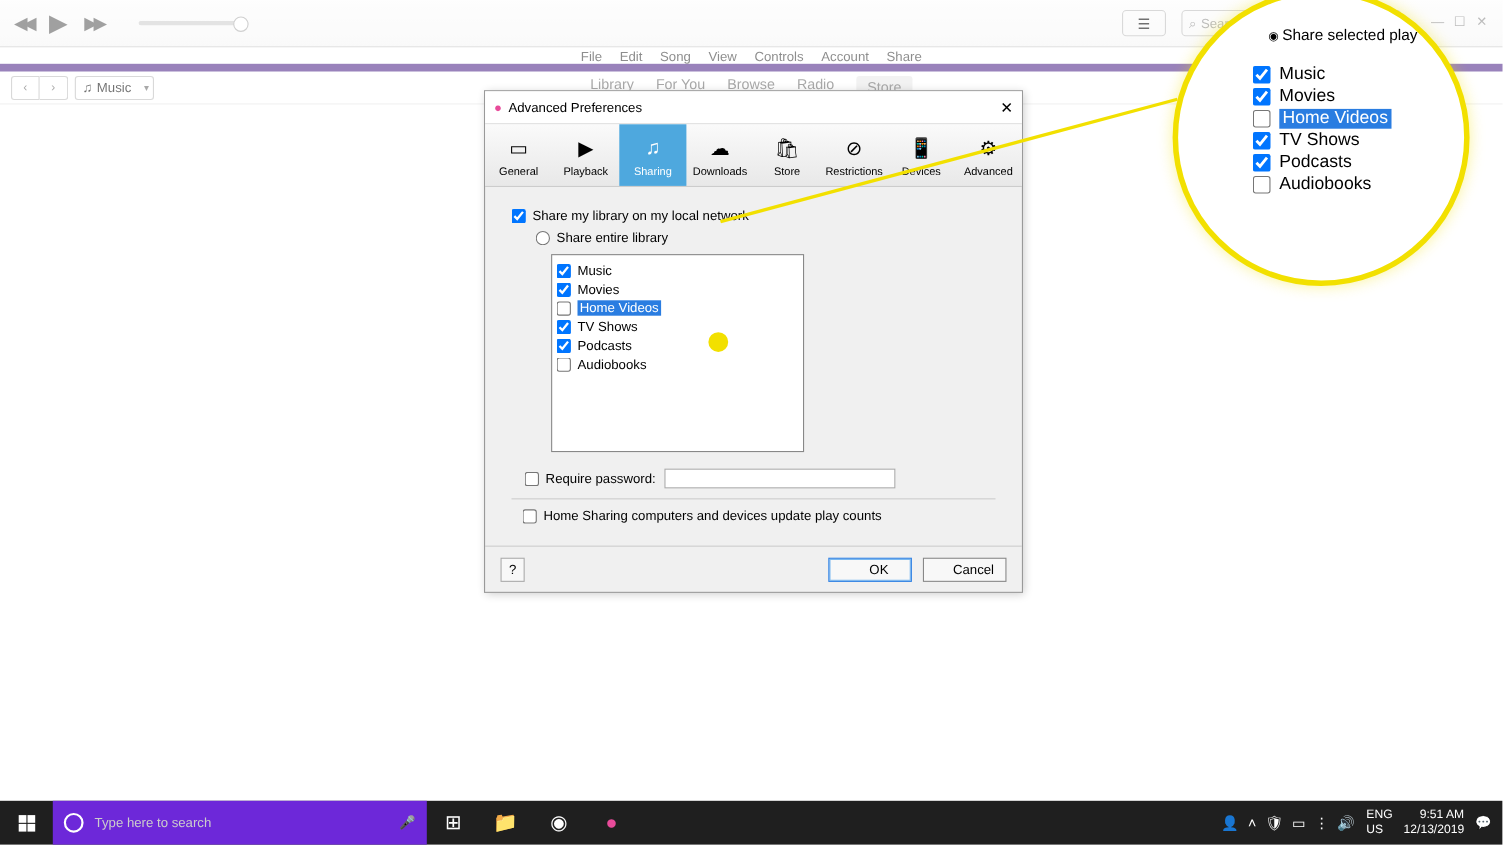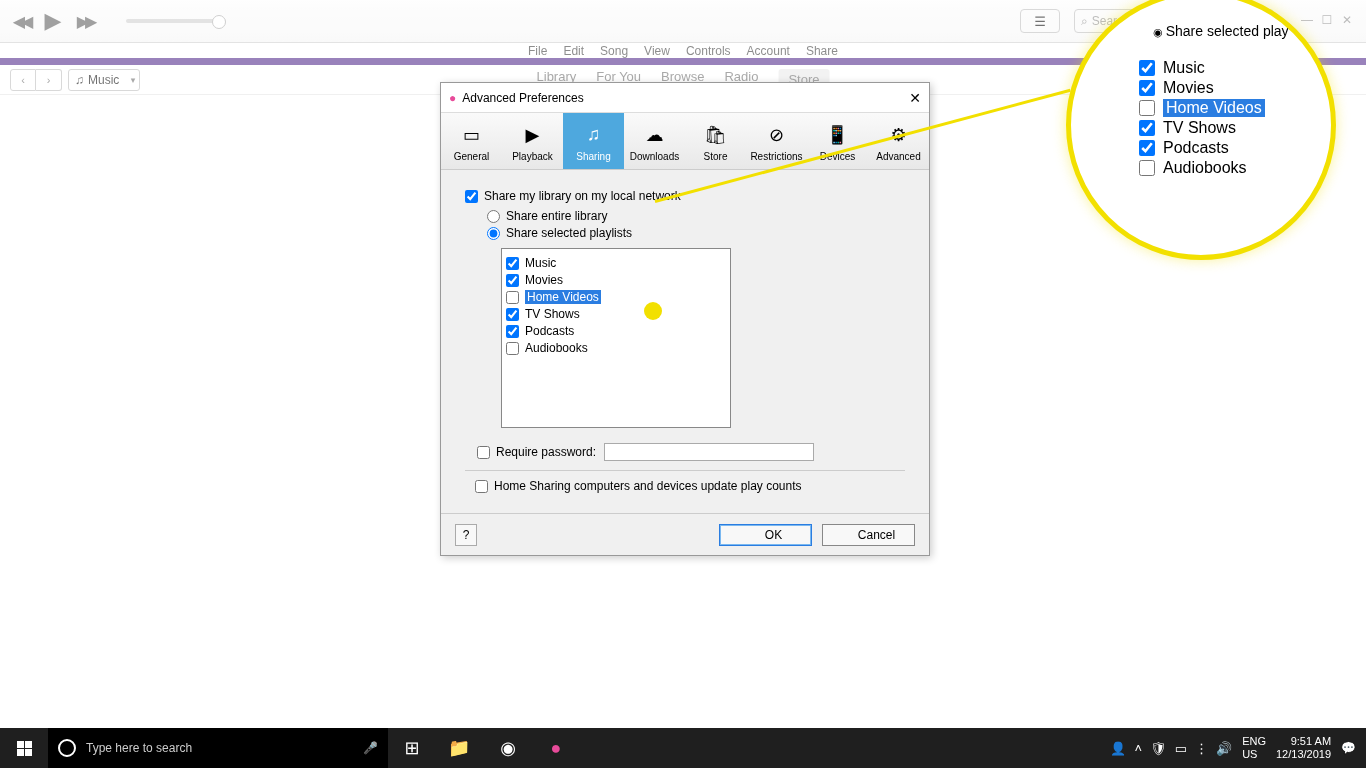--- a/index.html
+++ b/index.html
@@ -51,41 +51,41 @@
 .chk-row input { width: 13px; height: 13px; }
 .radio-group { margin-left: 22px; margin-top: 6px; }
 .playlist-box { margin: 8px 0 0 36px; width: 230px; height: 180px; background: #fff; border: 1px solid #888; padding: 4px; font-size: 12px; }
 .playlist-box .chk-row.sel span { background: #2a7de1; color: #fff; padding: 0 2px; }
 .pw-row { margin: 14px 0 2px 12px; display: flex; align-items: center; gap: 8px; }
 .pw-row input[type=text] { width: 210px; height: 18px; border: 1px solid #aaa; }
 .status-row { margin: 4px 0 10px 34px; }
 .dialog-body hr { border: none; border-top: 1px solid #ccc; margin: 8px 0; }
 .dialog-footer { height: 42px; border-top: 1px solid #ccc; display: flex; align-items: center; padding: 0 14px; gap: 10px; }
 .help-btn { width: 22px; height: 22px; border: 1px solid #aaa; background: #f8f8f8; font-size: 12px; }
-.dlg-btn { margin-left: auto; width: 93px; height: 22px; border: 1px solid #888; background: #f8f8f8; font-size: 12px; padding-left: 16px; }
+.dlg-btn { margin-left: auto; width: 76px; height: 22px; border: 1px solid #888; background: #f8f8f8; font-size: 12px; padding-left: 16px; }
 .dlg-btn.primary { border: 1px solid #2a7de1; box-shadow: 0 0 0 1px #7ab8f0 inset; }
 .dlg-btn + .dlg-btn { margin-left: 0; }
 
 
 .callout { position: absolute; right: 30px; top: -10px; width: 270px; height: 270px; border-radius: 50%; background: #fff; border: 5px solid #f2e000; box-shadow: 0 0 14px rgba(242,224,0,0.4); padding: 24px 18px 0 40px; font-size: 16px; overflow: hidden; }
 .callout-title { font-size: 14px; position: absolute; top: 28px; left: 82px; }
 .callout-title::before { content: "◉ "; font-size: 11px; }
 .callout-list { margin-top: 40px; margin-left: 28px; }
 .callout .chk-row { font-size: 16px; gap: 8px; margin: 2px 0; }
 .callout .chk-row input { width: 16px; height: 16px; }
 .callout .chk-row.sel span { background: #2a7de1; color: #fff; padding: 0 3px; }
 .callout-line { position: absolute; left: 655px; top: 200px; width: 430px; height: 3px; background: #f2e000; transform-origin: left center; transform: rotate(-15deg); z-index: 20; }
 .callout-dot { position: absolute; left: 644px; top: 302px; width: 18px; height: 18px; border-radius: 50%; background: #f2e000; z-index: 21; }
 
 
 .taskbar { position: absolute; bottom: 0; left: 0; right: 0; height: 40px; background: #1f1f1f; display: flex; align-items: center; color: #fff; font-size: 12px; }
 .start { width: 48px; height: 40px; display: flex; align-items: center; justify-content: center; }
 .win-logo { display: grid; grid-template-columns: 7px 7px; grid-template-rows: 7px 7px; gap: 1px; }
 .win-logo span { background: #fff; }
-.search-bar { flex: 0 0 340px; height: 40px; background: #000000; display: flex; align-items: center; padding: 0 10px; gap: 10px; }
+.search-bar { flex: 0 0 340px; height: 40px; background: #6d28d9; display: flex; align-items: center; padding: 0 10px; gap: 10px; }
 .cortana { width: 18px; height: 18px; border: 2px solid #fff; border-radius: 50%; }
 .task-icons { display: flex; height: 40px; }
 .task-icon { width: 48px; display: flex; align-items: center; justify-content: center; font-size: 18px; }
 .tray { margin-left: auto; display: flex; align-items: center; gap: 10px; padding-right: 10px; }
 .tray-icons { display: flex; gap: 8px; font-size: 13px; }
 .clock { text-align: right; font-size: 11px; line-height: 1.2; }
 
 .dimmed { filter: grayscale(15%) opacity(0.93); }
 </style>
 </head>
@@ -195,24 +195,20 @@
   <div class="dialog-body">
     <label class="chk-row">
       <input type="checkbox" checked="" style="">
         <span>Share my library on my local network</span>
     </label>
     <div class="radio-group">
       <label class="chk-row">
         <input type="radio" name="sh" style="">
           <span>Share entire library</span>
       </label>
-      <label class="chk-row">
-        <input type="radio" name="sh" checked="" style="">
-          <span>Share selected playlists</span>
-      </label>
     </div>
     <div class="playlist-box" id="playlist-box">
         <label class="chk-row">
           <input type="checkbox" checked="" style="">
           <span>Music</span>
         </label>
         <label class="chk-row">
           <input type="checkbox" checked="" style="">
           <span>Movies</span>
         </label>

